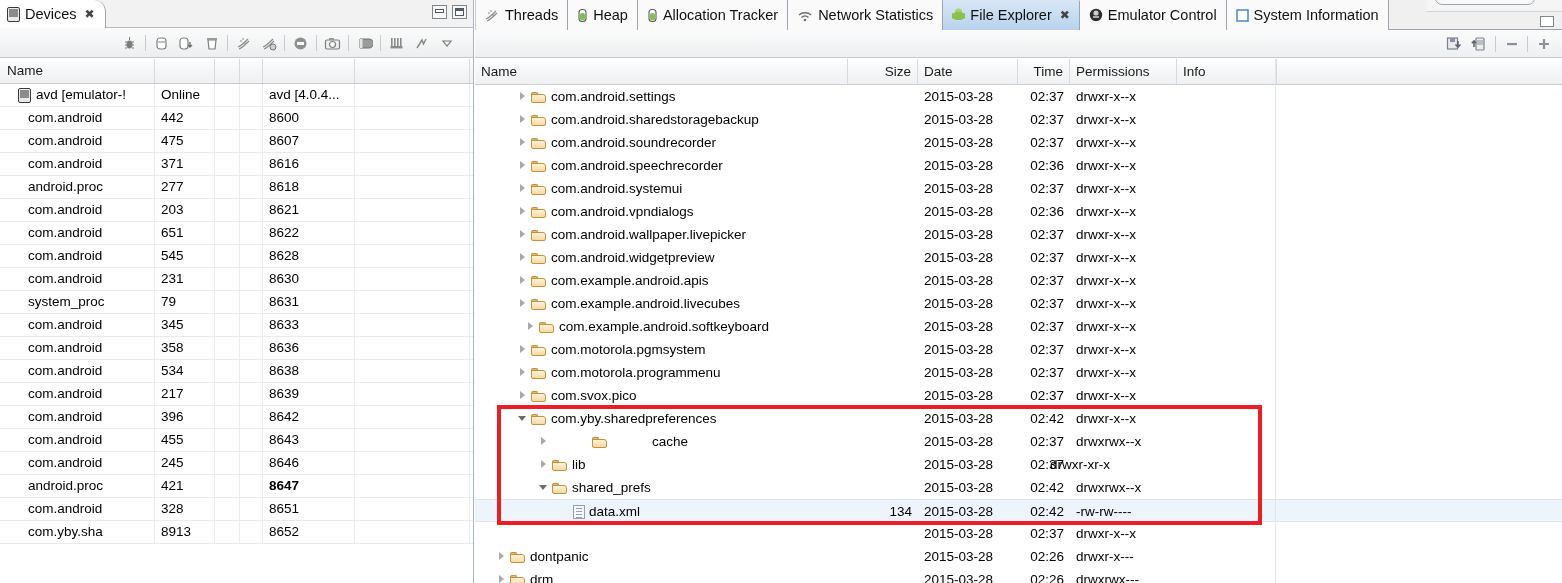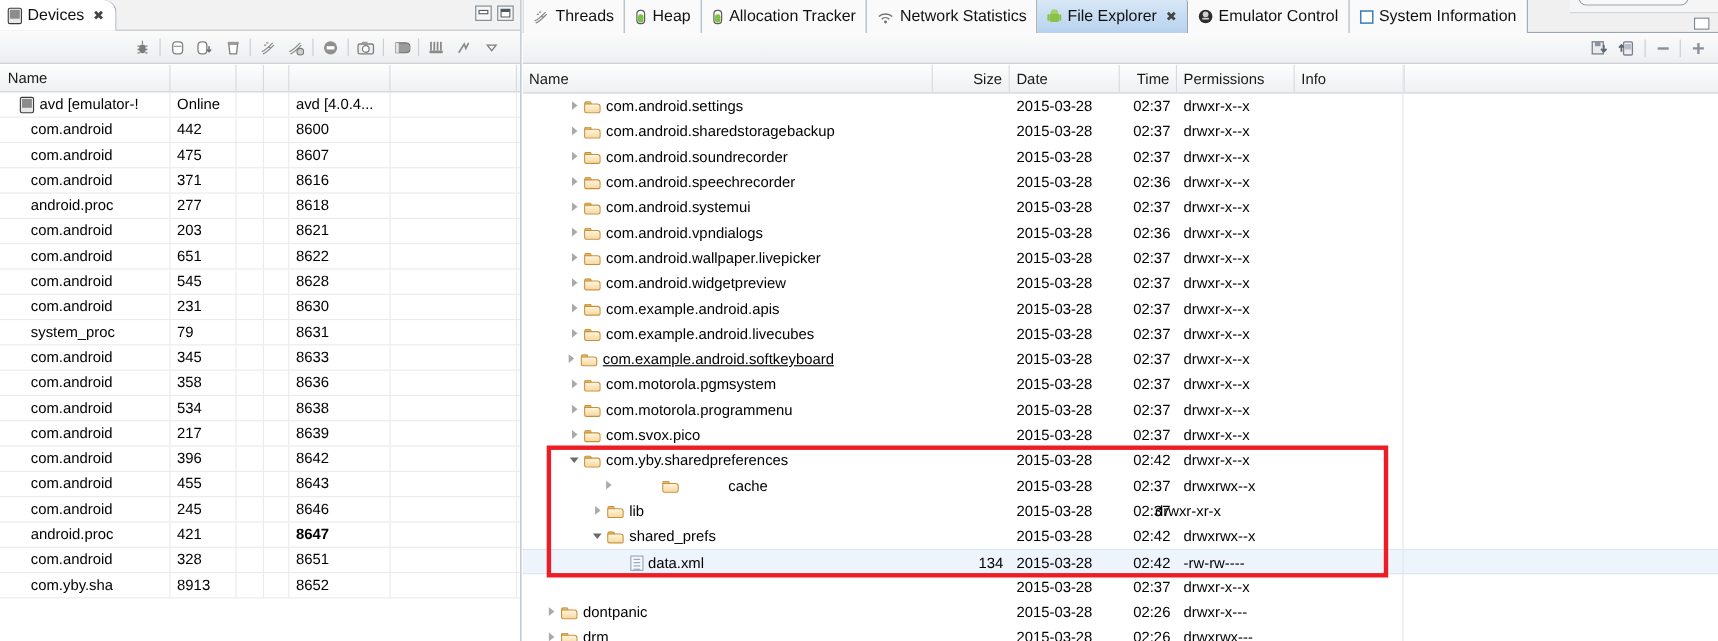--- a/index.html
+++ b/index.html
@@ -779,21 +779,21 @@
               <span class="folder"></span>
               <span>com.example.android.livecubes</span>
             </div>
             <div class="fc" style="left: 373px; width: 70px; text-align: right; padding-right: 6px;"></div>
             <div class="fc" style="left: 443px; width: 100px; padding-left: 6px;">2015-03-28</div>
             <div class="fc" style="left: 543px; width: 52px; text-align: right; padding-right: 6px;">02:37</div>
             <div class="fc" style="left: 595px; width: 107px; padding-left: 6px;">drwxr-x--x</div>
             <div class="fc" style="left: 702px; width: 100px; padding-left: 6px;"></div>
           </div>
           <div class="frow">
-            <div class="fc fc-name" style="left: 0px; width: 373px; padding-left: 40px; text-decoration: underline;">
+            <div class="fc fc-name" style="left: 0px; width: 373px; padding-left: 51px;">
               <span class="arrow collapsed"></span>
               <span class="folder"></span>
               <span>com.example.android.softkeyboard</span>
             </div>
             <div class="fc" style="left: 373px; width: 70px; text-align: right; padding-right: 6px;"></div>
             <div class="fc" style="left: 443px; width: 100px; padding-left: 6px;">2015-03-28</div>
             <div class="fc" style="left: 543px; width: 52px; text-align: right; padding-right: 6px;">02:37</div>
             <div class="fc" style="left: 595px; width: 107px; padding-left: 6px;">drwxr-x--x</div>
             <div class="fc" style="left: 702px; width: 100px; padding-left: 6px;"></div>
           </div>
@@ -839,21 +839,21 @@
               <span class="folder"></span>
               <span>com.yby.sharedpreferences</span>
             </div>
             <div class="fc" style="left: 373px; width: 70px; text-align: right; padding-right: 6px;"></div>
             <div class="fc" style="left: 443px; width: 100px; padding-left: 6px;">2015-03-28</div>
             <div class="fc" style="left: 543px; width: 52px; text-align: right; padding-right: 6px;">02:42</div>
             <div class="fc" style="left: 595px; width: 107px; padding-left: 6px;">drwxr-x--x</div>
             <div class="fc" style="left: 702px; width: 100px; padding-left: 6px;"></div>
           </div>
           <div class="frow">
-            <div class="fc fc-name" style="left: 14px; width: 373px; padding-left: 60px; gap: 44px;">
+            <div class="fc fc-name" style="left: 4px; width: 373px; padding-left: 60px; gap: 44px;">
               <span class="arrow collapsed"></span>
               <span class="folder"></span>
               <span>cache</span>
             </div>
             <div class="fc" style="left: 373px; width: 70px; text-align: right; padding-right: 6px;"></div>
             <div class="fc" style="left: 443px; width: 100px; padding-left: 6px;">2015-03-28</div>
             <div class="fc" style="left: 543px; width: 52px; text-align: right; padding-right: 6px;">02:37</div>
             <div class="fc" style="left: 595px; width: 107px; padding-left: 6px;">drwxrwx--x</div>
             <div class="fc" style="left: 702px; width: 100px; padding-left: 6px;"></div>
           </div>

